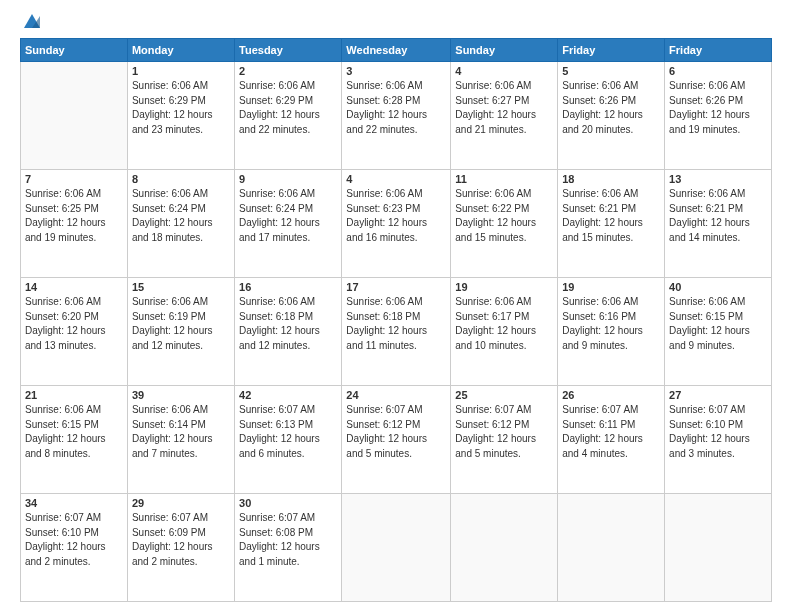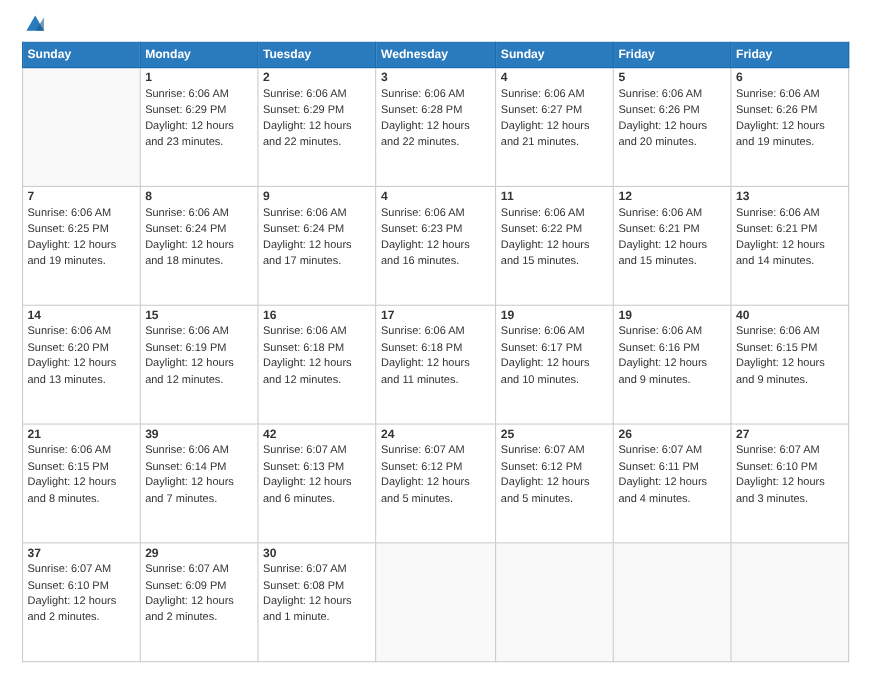--- a/index.html
+++ b/index.html
@@ -160,21 +160,21 @@
           </td>
           <td>
             <span class="day-number">4</span>
             <div class="day-info">Sunrise: 6:06 AM<br>Sunset: 6:23 PM<br>Daylight: 12 hours and 16 minutes.</div>
           </td>
           <td>
             <span class="day-number">11</span>
             <div class="day-info">Sunrise: 6:06 AM<br>Sunset: 6:22 PM<br>Daylight: 12 hours and 15 minutes.</div>
           </td>
           <td>
-            <span class="day-number">12</span>
+            <span class="day-number">18</span>
             <div class="day-info">Sunrise: 6:06 AM<br>Sunset: 6:21 PM<br>Daylight: 12 hours and 15 minutes.</div>
           </td>
           <td>
             <span class="day-number">13</span>
             <div class="day-info">Sunrise: 6:06 AM<br>Sunset: 6:21 PM<br>Daylight: 12 hours and 14 minutes.</div>
           </td>
         </tr>
         <tr>
           <td>
             <span class="day-number">14</span>
@@ -230,21 +230,21 @@
             <span class="day-number">26</span>
             <div class="day-info">Sunrise: 6:07 AM<br>Sunset: 6:11 PM<br>Daylight: 12 hours and 4 minutes.</div>
           </td>
           <td>
             <span class="day-number">27</span>
             <div class="day-info">Sunrise: 6:07 AM<br>Sunset: 6:10 PM<br>Daylight: 12 hours and 3 minutes.</div>
           </td>
         </tr>
         <tr>
           <td>
-            <span class="day-number">37</span>
+            <span class="day-number">34</span>
             <div class="day-info">Sunrise: 6:07 AM<br>Sunset: 6:10 PM<br>Daylight: 12 hours and 2 minutes.</div>
           </td>
           <td>
             <span class="day-number">29</span>
             <div class="day-info">Sunrise: 6:07 AM<br>Sunset: 6:09 PM<br>Daylight: 12 hours and 2 minutes.</div>
           </td>
           <td>
             <span class="day-number">30</span>
             <div class="day-info">Sunrise: 6:07 AM<br>Sunset: 6:08 PM<br>Daylight: 12 hours and 1 minute.</div>
           </td>

